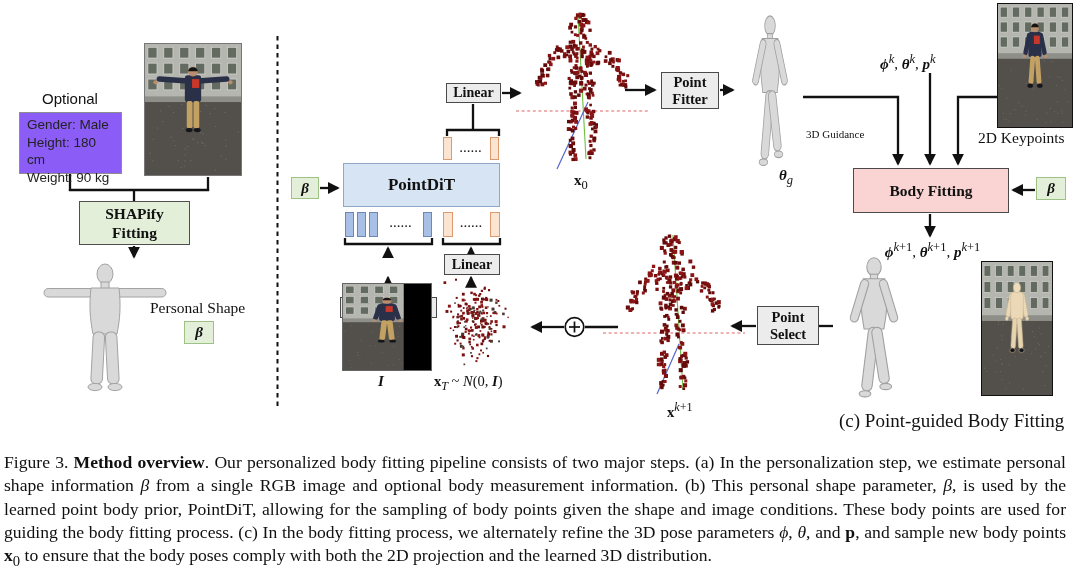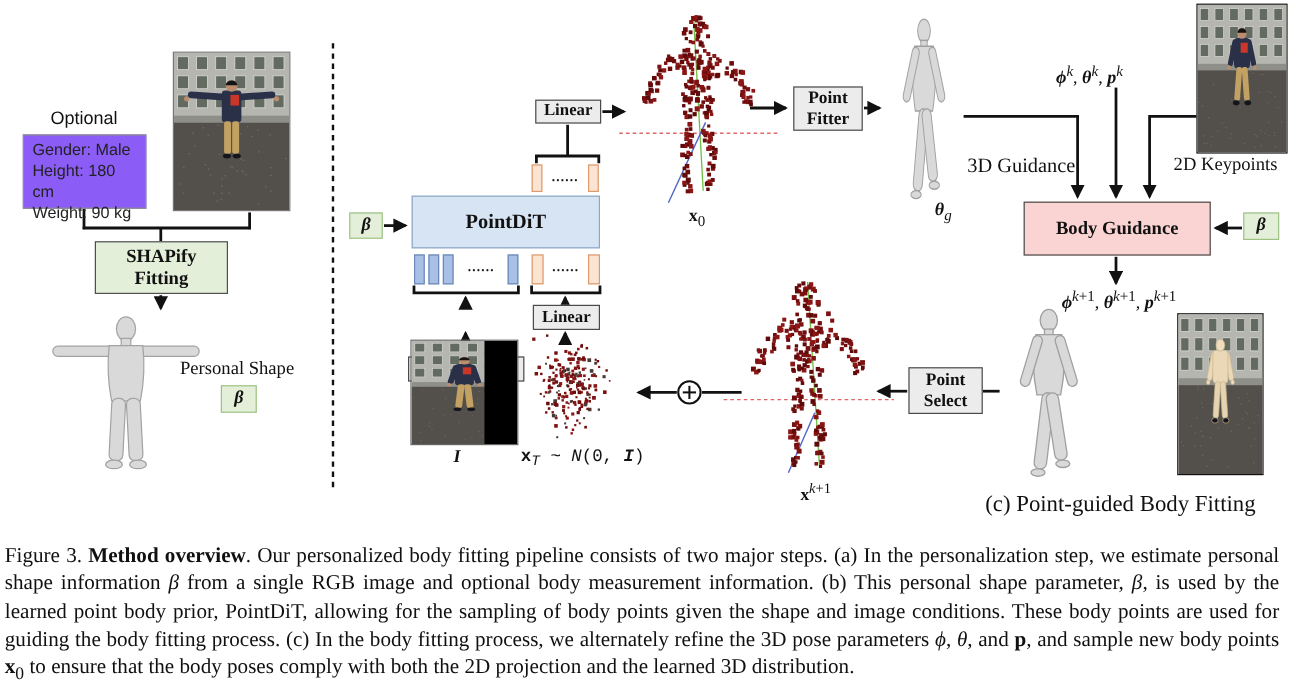--- a/index.html
+++ b/index.html
@@ -511,21 +511,21 @@
           <rect x="34.9" y="74.1" width="2.1" height="2.1" fill="#7d1111"></rect>
           <rect x="59.2" y="20.5" width="2.4" height="2.4" fill="#4a3a35"></rect>
           <rect x="44.7" y="42.7" width="2.0" height="2.0" fill="#8c1616"></rect>
           <rect x="25.6" y="54.8" width="2.5" height="2.5" fill="#6e0c0c"></rect>
           <rect x="37.2" y="54.5" width="1.5" height="1.5" fill="#7d1111"></rect>
           <rect x="43.3" y="29.6" width="2.0" height="2.0" fill="#4a3a35"></rect>
           <rect x="59.8" y="31.6" width="1.8" height="1.8" fill="#8c1616"></rect>
           <rect x="51.1" y="41.8" width="2.1" height="2.1" fill="#4a3a35"></rect>
         </svg>
       </div>
-  <div class="lbl" style="left:434px;top:373px;font-size:14.5px;font-family:Liberation Mono, monospace;"><b>x</b><sub><i>T</i></sub> ~ <i>N</i>(0, <b><i>I</i></b>)</div>
+  <div class="lbl" style="left:434px;top:373px;font-size:14.5px;"><b>x</b><sub><i>T</i></sub> ~ <i>N</i>(0, <b><i>I</i></b>)</div>
 
   <div class="rendersvg" style="left:524px;top:12px;width:116px;height:158px;">
         <svg width="116" height="158" viewBox="0 0 116 158">
           <line x1="-8" y1="99" x2="124" y2="99" stroke="#e06666" stroke-width="1.2" stroke-dasharray="3 2.6"></line>
           <line x1="54" y1="3" x2="62" y2="147" stroke="#6fbf44" stroke-width="1.1"></line>
           <line x1="64" y1="90" x2="33" y2="157" stroke="#5566cc" stroke-width="1.2"></line>
           <rect x="51.9" y="1.3" width="4.2" height="4.2" fill="#7d1111"></rect>
           <rect x="58.4" y="21.6" width="2.7" height="2.7" fill="#8c1616"></rect>
           <rect x="64.4" y="16.6" width="3.3" height="3.3" fill="#6e0c0c"></rect>
           <rect x="55.0" y="3.8" width="2.9" height="2.9" fill="#8c1616"></rect>
@@ -891,23 +891,23 @@
       <circle cx="50" cy="27" r="5.2" fill="#b98d6e"></circle>
       <path d="M44.8,26.5 A5.3,5.3 0 0 1 55.2,26.5 Z" fill="#141414"></path>
       <rect x="48.5" y="36" width="8" height="9.5" fill="#c8372a"></rect>
       <rect x="42.5" y="59" width="6.5" height="32" rx="2.5" fill="#c2a163" transform="rotate(5 46 75)"></rect>
       <rect x="51" y="59" width="6.5" height="32" rx="2.5" fill="#c2a163" transform="rotate(-5 54 75)"></rect>
       <ellipse cx="43.5" cy="93" rx="3.8" ry="2.4" fill="#15161c"></ellipse>
       <ellipse cx="56.5" cy="93" rx="3.8" ry="2.4" fill="#15161c"></ellipse>
           </g>
         </svg>
       </div>
-  <div class="lbl" style="left:806px;top:128px;font-size:17px;text-align:right;">3D Guidance</div>
+  <div class="lbl" style="left:806px;top:128px;font-size:11px;text-align:right;">3D Guidance</div>
   <div class="lbl" style="left:978px;top:129px;font-size:15.5px;">2D Keypoints</div>
-  <div class="box pink" style="left:853px;top:168px;width:156px;height:45px;font-size:15.5px;">Body Guidance</div>
+  <div class="box pink" style="left:853px;top:168px;width:156px;height:45px;font-size:15.5px;">Body Fitting</div>
   <div class="box greenbeta" style="left:1036px;top:177px;width:30px;height:23px;font-size:15px;">
         <i>β</i>
       </div>
   <div class="lbl" style="left:870px;top:240px;width:125px;text-align:center;font-size:15px;"><b><i>ϕ</i></b><sup><i>k</i>+1</sup>, <b><i>θ</i></b><sup><i>k</i>+1</sup>, <b><i>p</i></b><sup><i>k</i>+1</sup></div>
   <div class="rendersvg" style="left:829px;top:256px;width:90px;height:146px;">
         <svg width="100%" height="100%" viewBox="0 0 100 160" preserveAspectRatio="none">
     <ellipse cx="50" cy="12" rx="8" ry="10" fill="#d9d9d9" stroke="#a0a0a0" stroke-width="1.2"></ellipse>
     <rect x="46" y="20" width="8" height="7" fill="#d9d9d9" stroke="#a0a0a0" stroke-width="1.2"></rect>
     <path d="M38,25 C34,44 35,60 39,80 L61,80 C65,60 66,44 62,25 Z" fill="#d9d9d9" stroke="#a0a0a0" stroke-width="1.2"></path>
     <rect x="35.5" y="26" width="9" height="48" rx="4.5" transform="rotate(17 40 29)" fill="#d9d9d9" stroke="#a0a0a0" stroke-width="1.2"></rect>
@@ -1272,17 +1272,17 @@
           <rect x="66.8" y="131.6" width="4.0" height="4.0" fill="#6e0c0c"></rect>
           <rect x="66.0" y="151.2" width="4.1" height="4.1" fill="#7d1111"></rect>
           <rect x="65.5" y="155.4" width="2.6" height="2.6" fill="#6e0c0c"></rect>
           <rect x="64.5" y="131.2" width="3.1" height="3.1" fill="#5f0a0a"></rect>
           <rect x="65.1" y="142.8" width="3.2" height="3.2" fill="#7d1111"></rect>
           <rect x="66.3" y="144.4" width="3.0" height="3.0" fill="#5f0a0a"></rect>
           <rect x="67.3" y="147.4" width="3.0" height="3.0" fill="#8c1616"></rect>
         </svg>
       </div>
   <div class="lbl" style="left:667px;top:400px;font-size:14.5px;"><b>x</b><sup><i>k</i>+1</sup></div>
-  <div class="lbl cap" style="left:821px;top:410px;">(c) Point-guided Body Fitting</div>
+  <div class="lbl cap" style="left:839px;top:410px;">(c) Point-guided Body Fitting</div>
 </div>
 
 <div id="caption-text">Figure 3. <b>Method overview</b>. Our personalized body fitting pipeline consists of two major steps. (a) In the personalization step, we estimate personal shape information <i>β</i> from a single RGB image and optional body measurement information. (b) This personal shape parameter, <i>β</i>, is used by the learned point body prior, PointDiT, allowing for the sampling of body points given the shape and image conditions. These body points are used for guiding the body fitting process. (c) In the body fitting process, we alternately refine the 3D pose parameters <i>ϕ</i>, <i>θ</i>, and <b>p</b>, and sample new body points <b>x</b><sub>0</sub> to ensure that the body poses comply with both the 2D projection and the learned 3D distribution.</div>
 </div>
 
 </body></html>

